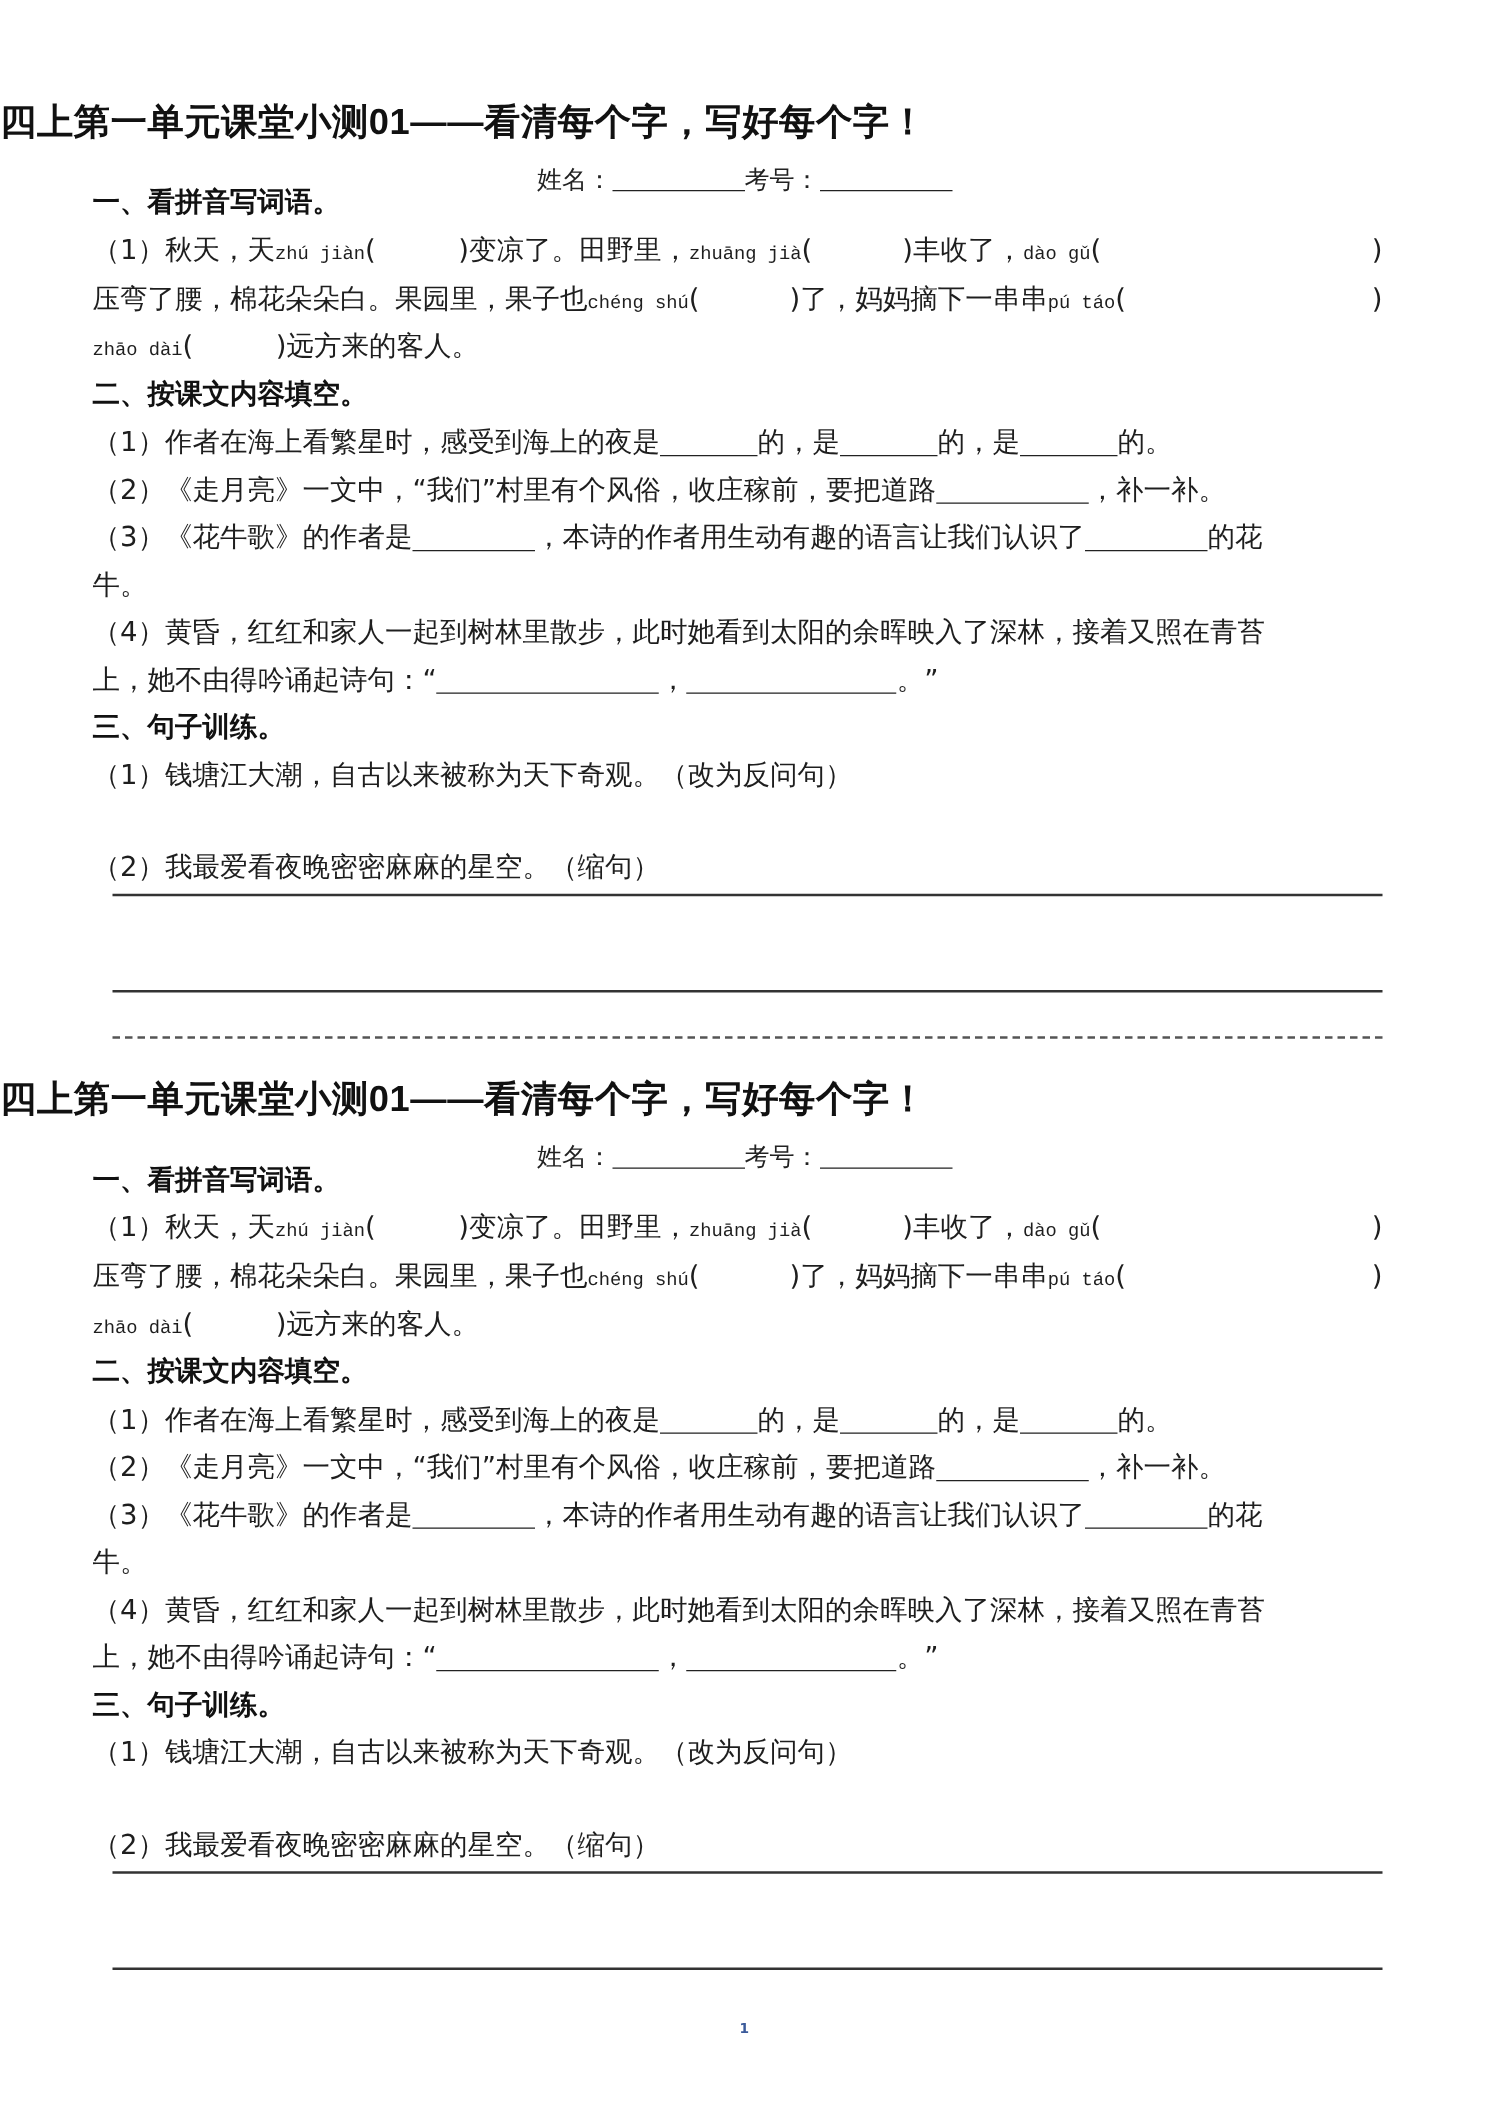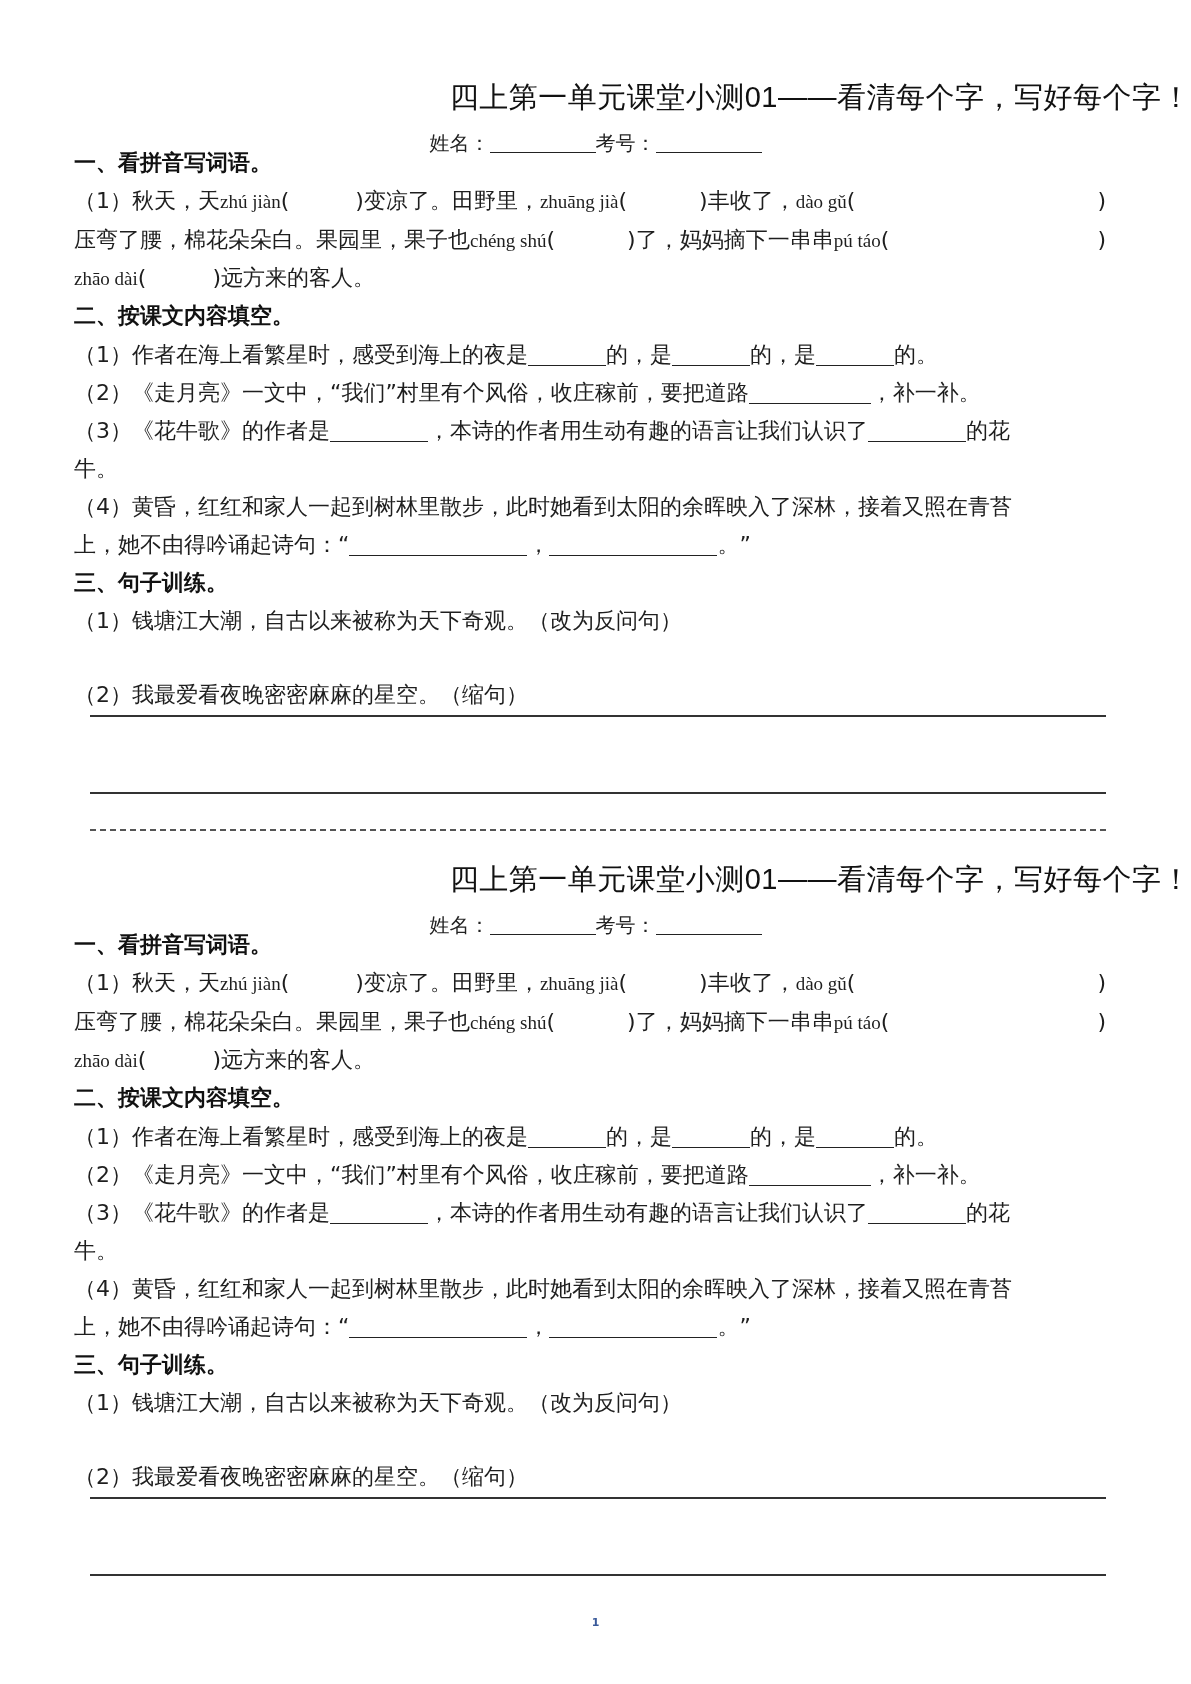--- a/index.html
+++ b/index.html
@@ -5,35 +5,35 @@
   html, body { margin: 0; padding: 0; background: #ffffff; }
   body {
     width: 1191px; height: 1684px; position: relative; overflow: hidden;
     font-family: "DejaVu Sans", "Liberation Sans", sans-serif;
     color: #1a1a1a;
   }
   .copy { position: absolute; left: 0; width: 1191px; height: 780px; }
   .copy-1 { top: 0; }
   .copy-2 { top: 782px; }
   .title {
-    position: absolute; top: 78px; left: 0; width: 1191px; text-align: right;
+    position: absolute; top: 78px; left: 0; width: 1191px; text-align: left;
     font-family: "Liberation Sans", "DejaVu Sans", sans-serif;
-    font-weight: normal; font-size: 29px; letter-spacing: 0.5px; color: #111;
+    font-weight: bold; font-size: 29px; letter-spacing: 0.5px; color: #111;
   }
   .name-row {
     position: absolute; top: 130px; left: 0; width: 1191px; text-align: center;
     font-size: 20px; color: #222;
   }
   .blank { display: inline-block; border-bottom: 1.6px solid #222; height: 20px; vertical-align: -3px; }
   .row {
     position: absolute; left: 74px; right: 85px;
     font-size: 22px; line-height: 30px; white-space: nowrap; color: #1e1e1e;
   }
   .heading { font-weight: bold; font-size: 22px; color: #111; }
-  .py { font-family: Liberation Serif, serif; font-size: 19px; }
+  .py { font-family: Liberation Mono, monospace; font-size: 15px; }
   .paren-gap { display: inline-block; }
   .ul { display: inline-block; border-bottom: 1.6px solid #222; height: 22px; vertical-align: -4px; }
   .answer-line { position: absolute; left: 90px; width: 1016px; height: 0; border-top: 2px solid #333; }
   .dash-sep { position: absolute; left: 90px; width: 1016px; height: 0; border-top: 2px dashed #555; }
   .pagenum { position: absolute; top: 1616px; left: 0; width: 1191px; text-align: center; font-size: 11px; color: #3a5a9a; font-weight: bold; }
   .right-end { position: absolute; right: 0; }
 </style>
 </head>
 <body>
 

